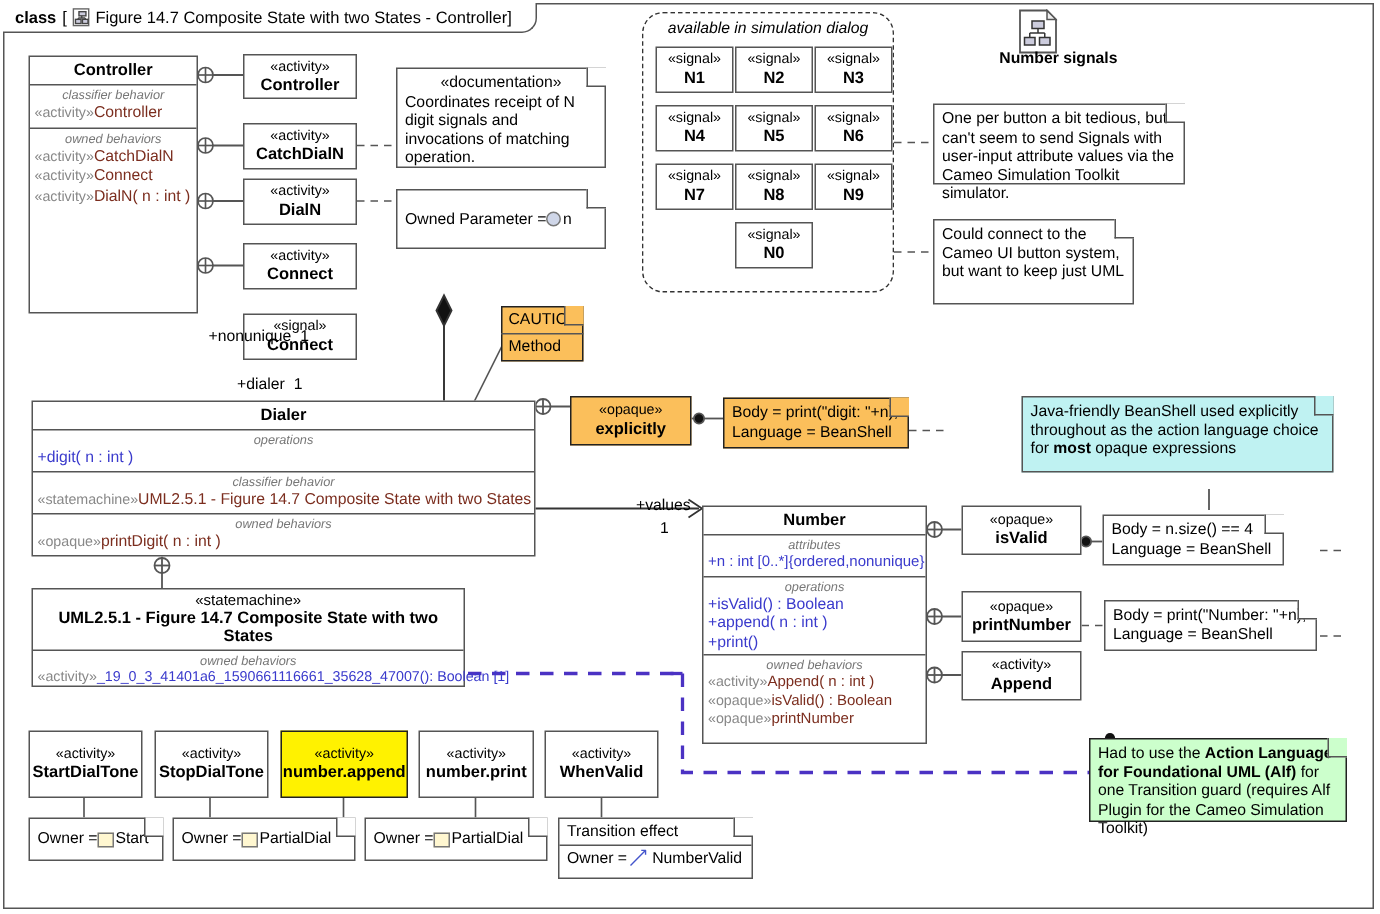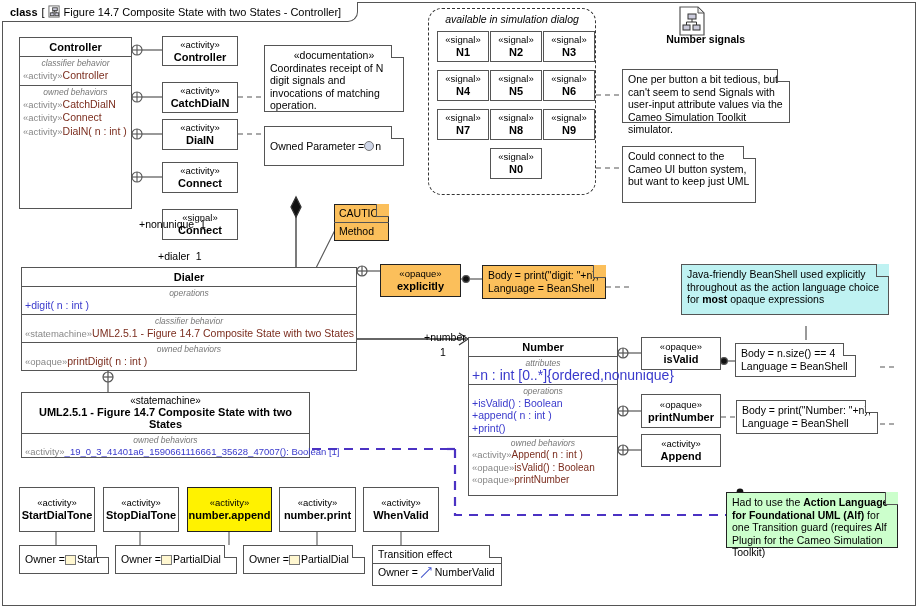--- a/index.html
+++ b/index.html
@@ -354,21 +354,21 @@
     <div>CAUTION!</div>
     <div class="noteline">Method</div>
   </div>
 
   <div class="lbl" style="left:139px;top:218px;">
     <span>+nonunique</span> <span style="margin-left:3px;">1</span>
   </div>
   <div class="lbl" style="left:158px;top:250px;">
     <span>+dialer</span> <span style="margin-left:3px;">1</span>
   </div>
-  <div class="lbl" style="left:424px;top:331px;"><span>+number</span></div>
+  <div class="lbl" style="left:424px;top:331px;"><span>+values</span></div>
   <div class="lbl" style="left:440px;top:346px;"><span>1</span></div>
 
   <div class="cls" style="left:21px;top:267px;width:336px;height:104px;">
     <div class="title">Dialer</div>
     <div class="comp">
       <div class="cap">operations</div>
       <div class="row"><span class="blue">+digit( n : int )</span></div>
     </div>
     <div class="comp">
       <div class="cap">classifier behavior</div>
@@ -407,21 +407,21 @@
     <div class="comp" style="border-bottom:none;">
       <div class="cap">owned behaviors</div>
       <div class="row" style="font-size:9.5px;"><span class="ster">«activity»</span><span class="blue">_19_0_3_41401a6_1590661116661_35628_47007(): Boolean [1]</span></div>
     </div>
   </div>
 
   <div class="cls" style="left:468px;top:337px;width:150px;height:159px;">
     <div class="title">Number</div>
     <div class="comp">
       <div class="cap">attributes</div>
-      <div class="row" style="font-size:14px;"><span class="blue">+n : int [0..*]{ordered,nonunique}</span></div>
+      <div class="row" style="font-size:10px;"><span class="blue">+n : int [0..*]{ordered,nonunique}</span></div>
     </div>
     <div class="comp">
       <div class="cap">operations</div>
       <div class="row"><span class="blue">+isValid() : Boolean</span></div>
       <div class="row"><span class="blue">+append( n : int )</span></div>
       <div class="row"><span class="blue">+print()</span></div>
     </div>
     <div class="comp" style="border-bottom:none;">
       <div class="cap">owned behaviors</div>
       <div class="row" style="font-size:10px;"><span class="ster">«activity»</span><span class="red">Append( n : int )</span></div>

